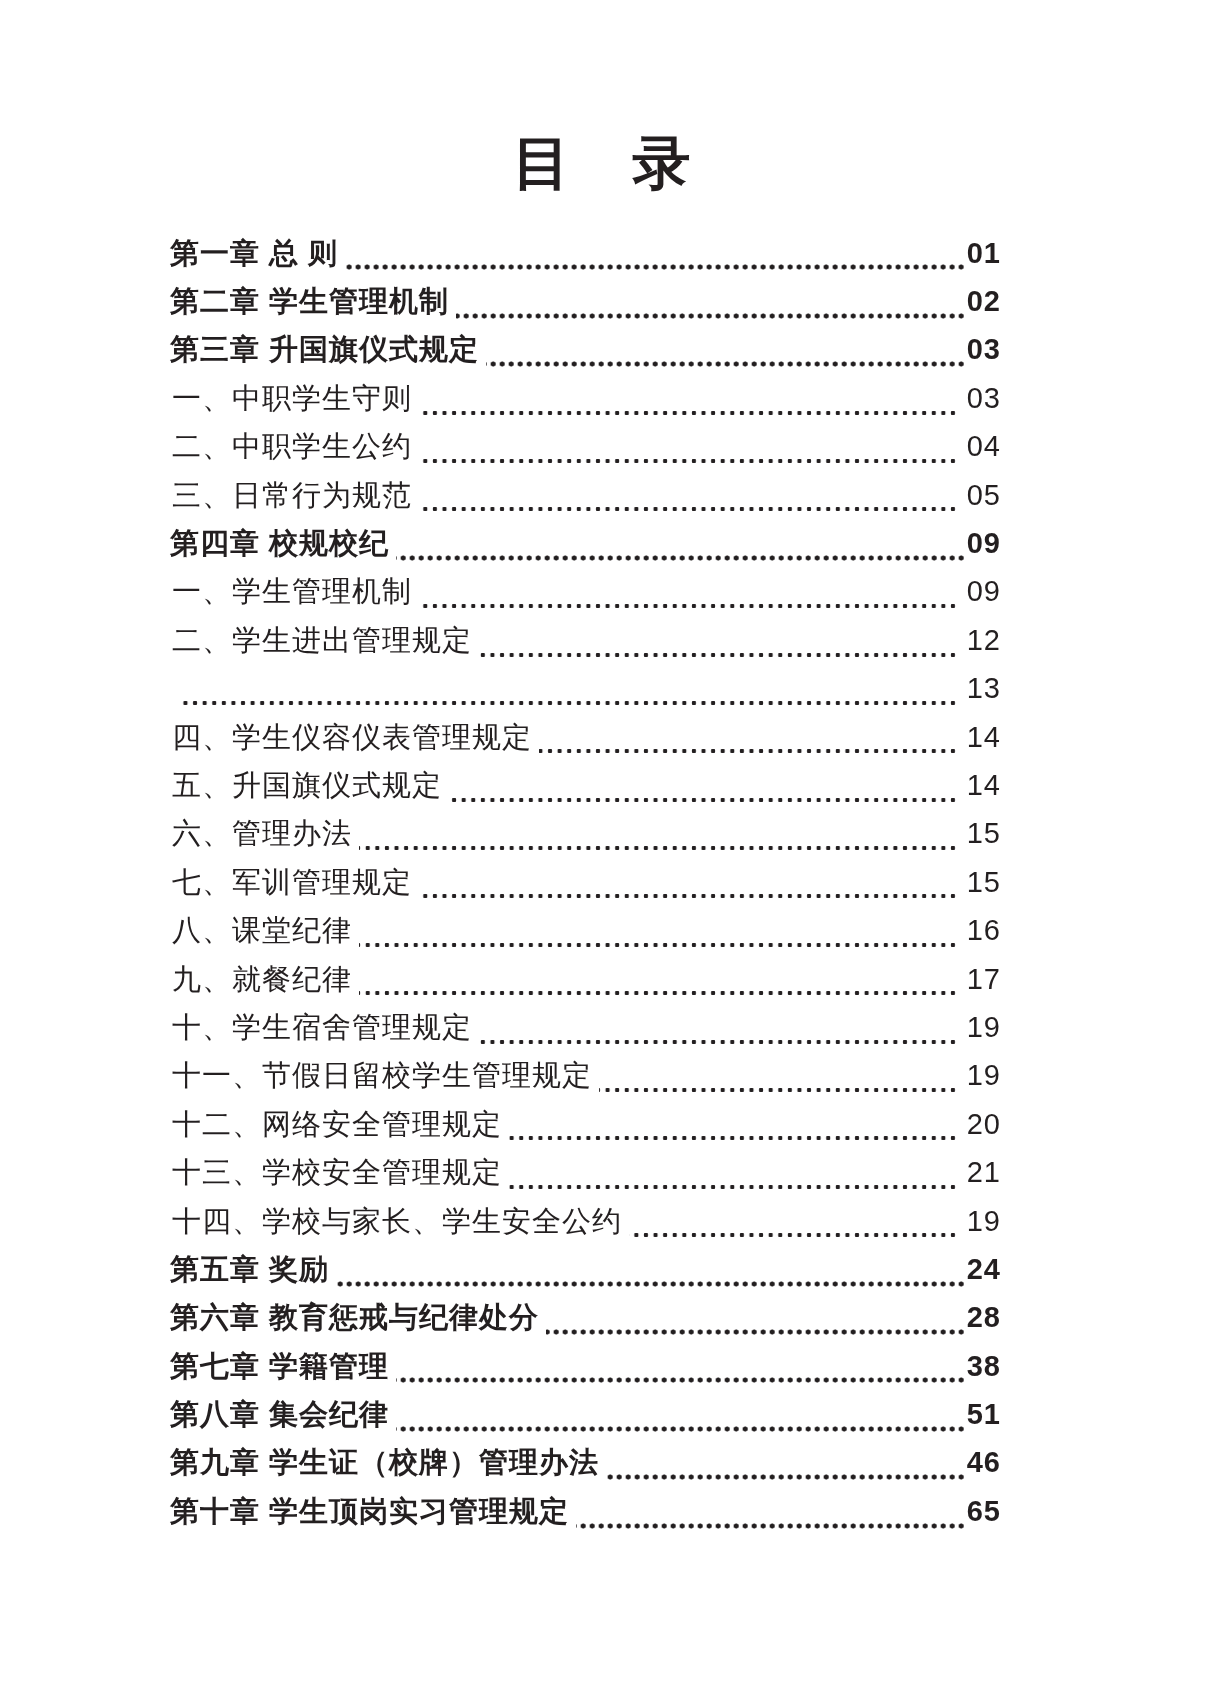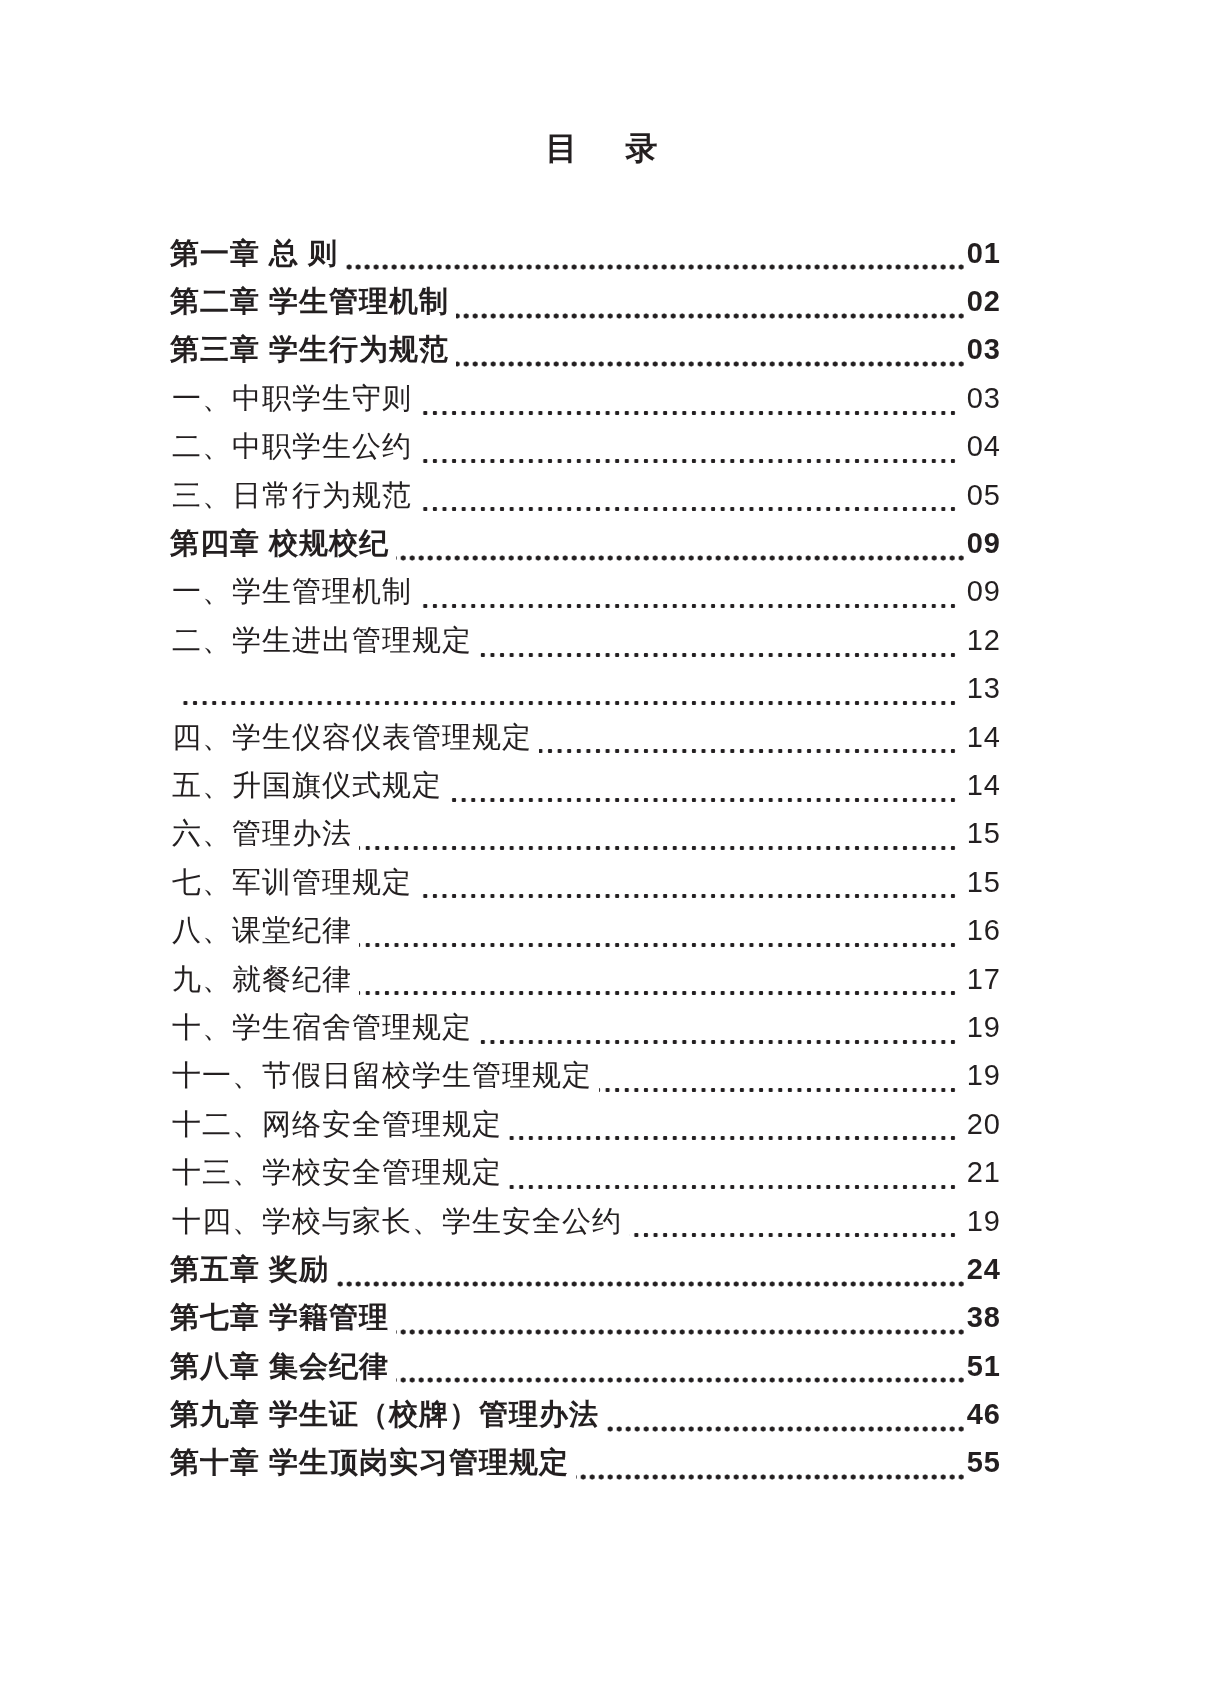--- a/index.html
+++ b/index.html
@@ -19,21 +19,21 @@
     position: absolute;
     inset: 0;
     background: #ffffff;
   }
   .doc-title {
     position: absolute;
     top: 131px;
     left: 0;
     width: 1213px;
     text-align: center;
-    font-size: 32px;
+    font-size: 58px;
     font-weight: bold;
     letter-spacing: 10px;
     line-height: 1.1;
     white-space: pre;
   }
   .toc-list {
     position: absolute;
     top: 233px;
     left: 170px;
     width: 831px;
@@ -89,21 +89,21 @@
     <span class="label">第一章 总 则</span>
     <span class="leader"></span>
     <span class="pagenum">01</span>
   </div>
       <div class="toc-row chapter">
     <span class="label">第二章 学生管理机制</span>
     <span class="leader"></span>
     <span class="pagenum">02</span>
   </div>
       <div class="toc-row chapter">
-    <span class="label">第三章 学生行为规范</span>
+    <span class="label">第三章 升国旗仪式规定</span>
     <span class="leader"></span>
     <span class="pagenum">03</span>
   </div>
       <div class="toc-row item">
     <span class="label">一、中职学生守则</span>
     <span class="leader"></span>
     <span class="pagenum">03</span>
   </div>
       <div class="toc-row item">
     <span class="label">二、中职学生公约</span>
@@ -188,33 +188,38 @@
     <span class="label">十四、学校与家长、学生安全公约</span>
     <span class="leader"></span>
     <span class="pagenum">19</span>
   </div>
       <div class="toc-row chapter">
     <span class="label">第五章 奖励</span>
     <span class="leader"></span>
     <span class="pagenum">24</span>
   </div>
       <div class="toc-row chapter">
+    <span class="label">第六章 教育惩戒与纪律处分</span>
+    <span class="leader"></span>
+    <span class="pagenum">28</span>
+  </div>
+      <div class="toc-row chapter">
     <span class="label">第七章 学籍管理</span>
     <span class="leader"></span>
     <span class="pagenum">38</span>
   </div>
       <div class="toc-row chapter">
     <span class="label">第八章 集会纪律</span>
     <span class="leader"></span>
     <span class="pagenum">51</span>
   </div>
       <div class="toc-row chapter">
     <span class="label">第九章 学生证（校牌）管理办法</span>
     <span class="leader"></span>
     <span class="pagenum">46</span>
   </div>
       <div class="toc-row chapter">
     <span class="label">第十章 学生顶岗实习管理规定</span>
     <span class="leader"></span>
-    <span class="pagenum">55</span>
+    <span class="pagenum">65</span>
   </div>
     </div>
 </div>
 
 </body></html>

